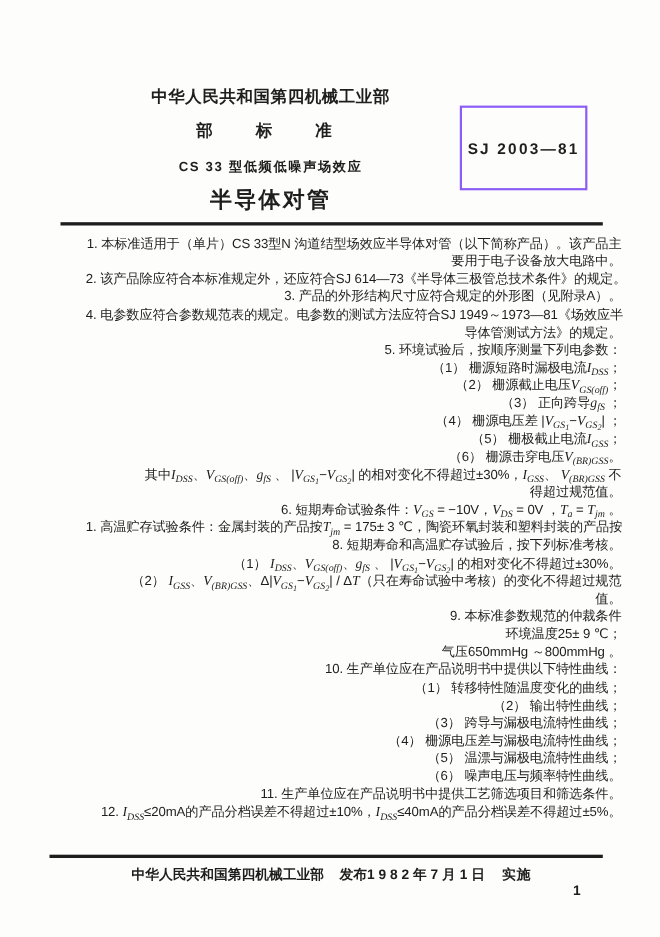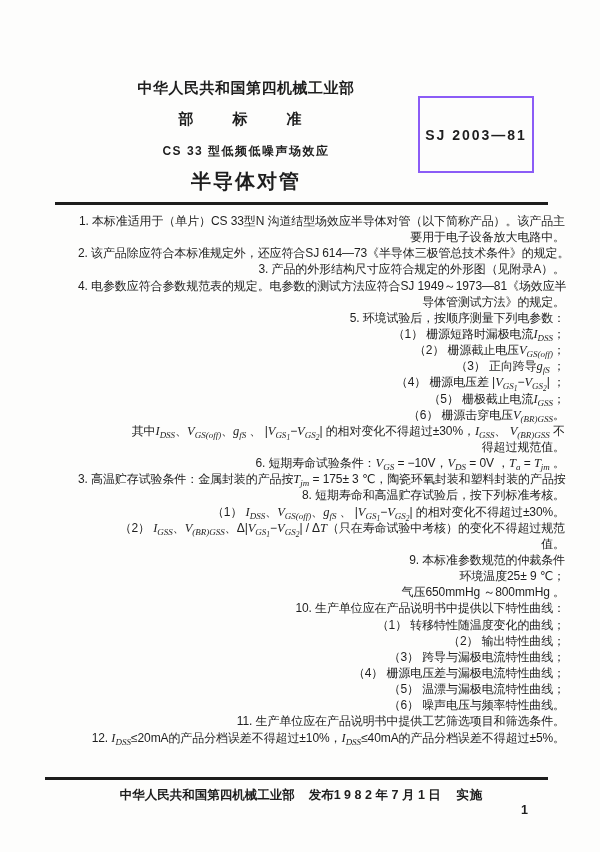--- a/index.html
+++ b/index.html
@@ -62,21 +62,21 @@
     <div class="line ind-p"><span class="mt">5. 环境试验后，按顺序测量下列电参数：</span></div>
     <div class="line ind-p"><span class="mt">（1） 栅源短路时漏极电流</span><span class="mvar">I</span><span class="msub">DSS</span><span class="mt">；</span></div>
     <div class="line ind-p"><span class="mt">（2） 栅源截止电压</span><span class="mvar">V</span><span class="msub">GS(off)</span><span class="mt">；</span></div>
     <div class="line ind-p"><span class="mt">（3） 正向跨导</span><span class="mvar">g</span><span class="msub">fS</span><span class="mt"> ；</span></div>
     <div class="line ind-p"><span class="mt">（4） 栅源电压差 |</span><span class="mvar">V</span><span class="msub">GS</span><span class="msubsub">1</span><span class="mt">−</span><span class="mvar">V</span><span class="msub">GS</span><span class="msubsub">2</span><span class="mt">| ；</span></div>
     <div class="line ind-p"><span class="mt">（5） 栅极截止电流</span><span class="mvar">I</span><span class="msub">GSS</span><span class="mt">；</span></div>
     <div class="line ind-p"><span class="mt">（6） 栅源击穿电压</span><span class="mvar">V</span><span class="msub">(BR)GSS</span><span class="mt">。</span></div>
     <div class="line ind-p"><span class="mt">其中</span><span class="mvar">I</span><span class="msub">DSS</span><span class="mt">、</span><span class="mvar">V</span><span class="msub">GS(off)</span><span class="mt">、</span><span class="mvar">g</span><span class="msub">fS</span><span class="mt"> 、 |</span><span class="mvar">V</span><span class="msub">GS</span><span class="msubsub">1</span><span class="mt">−</span><span class="mvar">V</span><span class="msub">GS</span><span class="msubsub">2</span><span class="mt">| 的相对变化不得超过±30%，</span><span class="mvar">I</span><span class="msub">GSS</span><span class="mt">、 </span><span class="mvar">V</span><span class="msub">(BR)GSS</span><span class="mt"> 不</span></div>
     <div class="line ind-c"><span class="mt">得超过规范值。</span></div>
     <div class="line ind-p"><span class="mt">6. 短期寿命试验条件：</span><span class="mvar">V</span><span class="msub">GS</span><span class="mt"> = −10V，</span><span class="mvar">V</span><span class="msub">DS</span><span class="mt"> = 0V ，</span><span class="mvar">T</span><span class="msub">a</span><span class="mt"> = </span><span class="mvar">T</span><span class="msub">jm</span><span class="mt"> 。</span></div>
-    <div class="line ind-p"><span class="mt">3. 高温贮存试验条件：金属封装的产品按</span><span class="mvar">T</span><span class="msub">jm</span><span class="mt"> = 175± 3 ℃，陶瓷环氧封装和塑料封装的产品按</span></div>
+    <div class="line ind-p"><span class="mt">1. 高温贮存试验条件：金属封装的产品按</span><span class="mvar">T</span><span class="msub">jm</span><span class="mt"> = 175± 3 ℃，陶瓷环氧封装和塑料封装的产品按</span></div>
     <div class="line ind-p"><span class="mt">8. 短期寿命和高温贮存试验后，按下列标准考核。</span></div>
     <div class="line ind-p"><span class="mt">（1） </span><span class="mvar">I</span><span class="msub">DSS</span><span class="mt">、</span><span class="mvar">V</span><span class="msub">GS(off)</span><span class="mt">、</span><span class="mvar">g</span><span class="msub">fS</span><span class="mt"> 、 |</span><span class="mvar">V</span><span class="msub">GS</span><span class="msubsub">1</span><span class="mt">−</span><span class="mvar">V</span><span class="msub">GS</span><span class="msubsub">2</span><span class="mt">| 的相对变化不得超过±30%。</span></div>
     <div class="line ind-p"><span class="mt">（2） </span><span class="mvar">I</span><span class="msub">GSS</span><span class="mt">、</span><span class="mvar">V</span><span class="msub">(BR)GSS</span><span class="mt">、Δ|</span><span class="mvar">V</span><span class="msub">GS</span><span class="msubsub">1</span><span class="mt">−</span><span class="mvar">V</span><span class="msub">GS</span><span class="msubsub">2</span><span class="mt">| / Δ</span><span class="mvar">T</span><span class="mt">（只在寿命试验中考核）的变化不得超过规范</span></div>
     <div class="line ind-c"><span class="mt">值。</span></div>
     <div class="line ind-p"><span class="mt">9. 本标准参数规范的仲裁条件</span></div>
     <div class="line ind-n"><span class="lbl">环境温度</span><span class="mt">25± 9 ℃；</span></div>
     <div class="line ind-n"><span class="lbl">气压</span><span class="mt">650mmHg ～800mmHg 。</span></div>
     <div class="line ind-p"><span class="mt">10. 生产单位应在产品说明书中提供以下特性曲线：</span></div>
     <div class="line ind-p"><span class="mt">（1） 转移特性随温度变化的曲线；</span></div>
     <div class="line ind-p"><span class="mt">（2） 输出特性曲线；</span></div>

